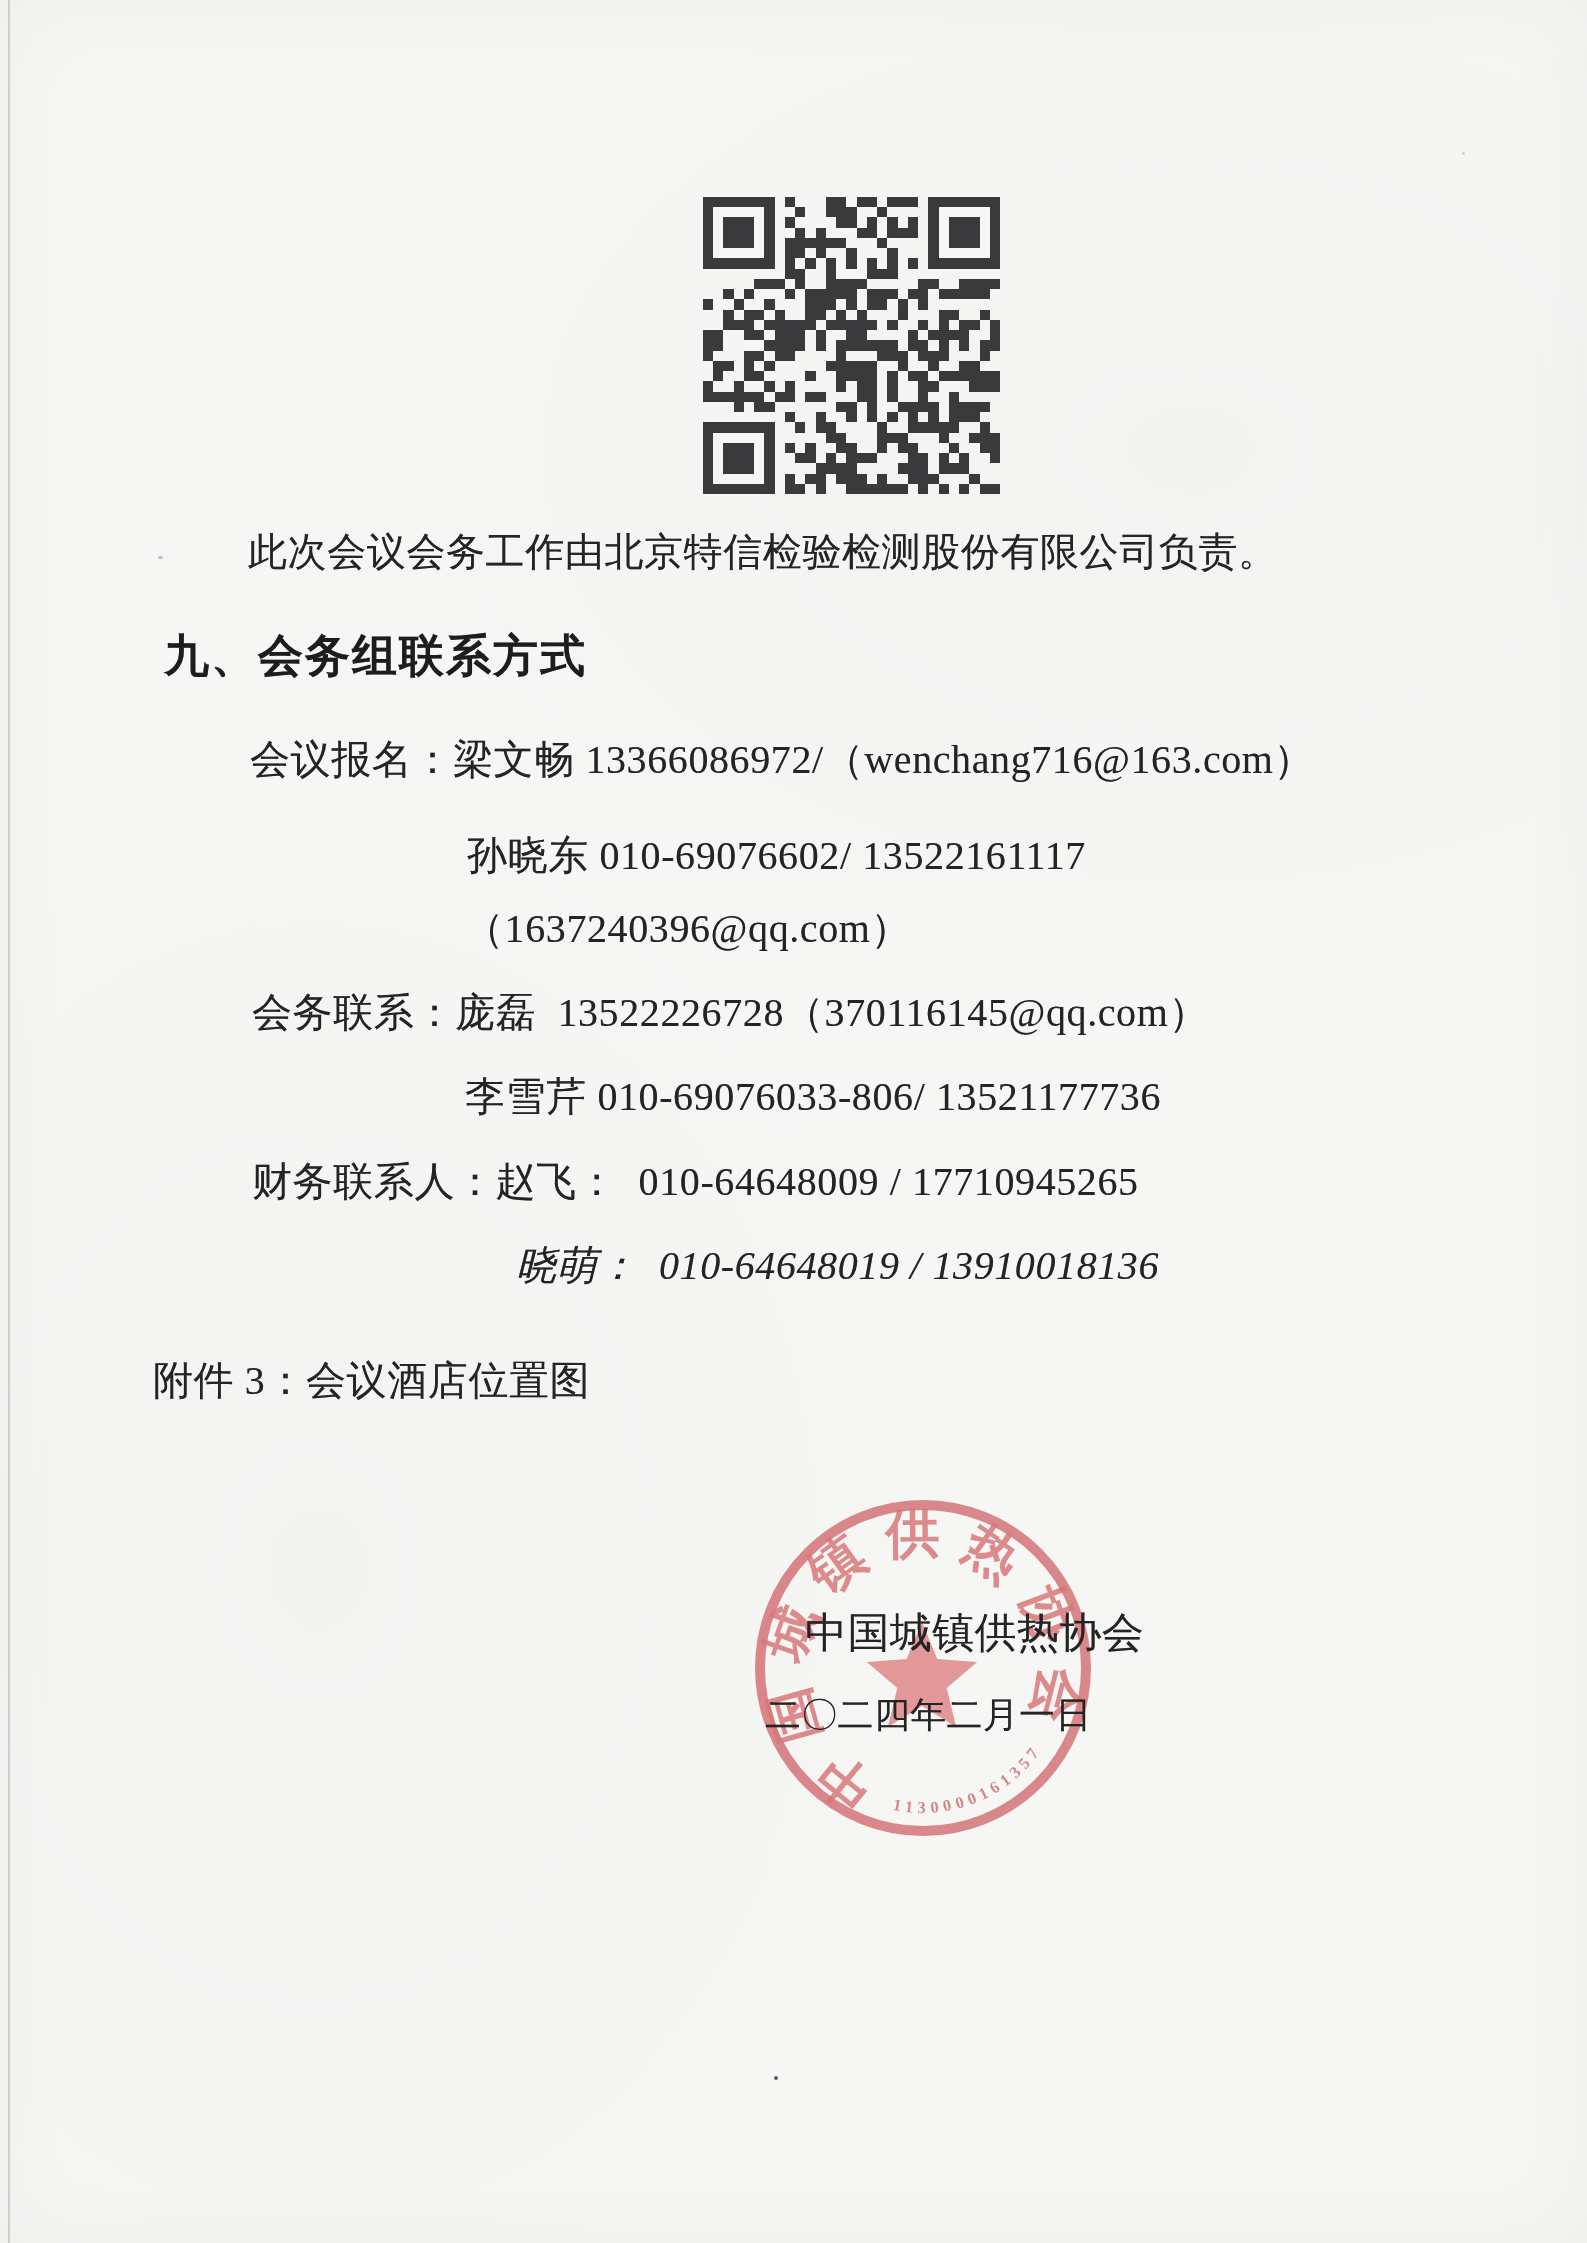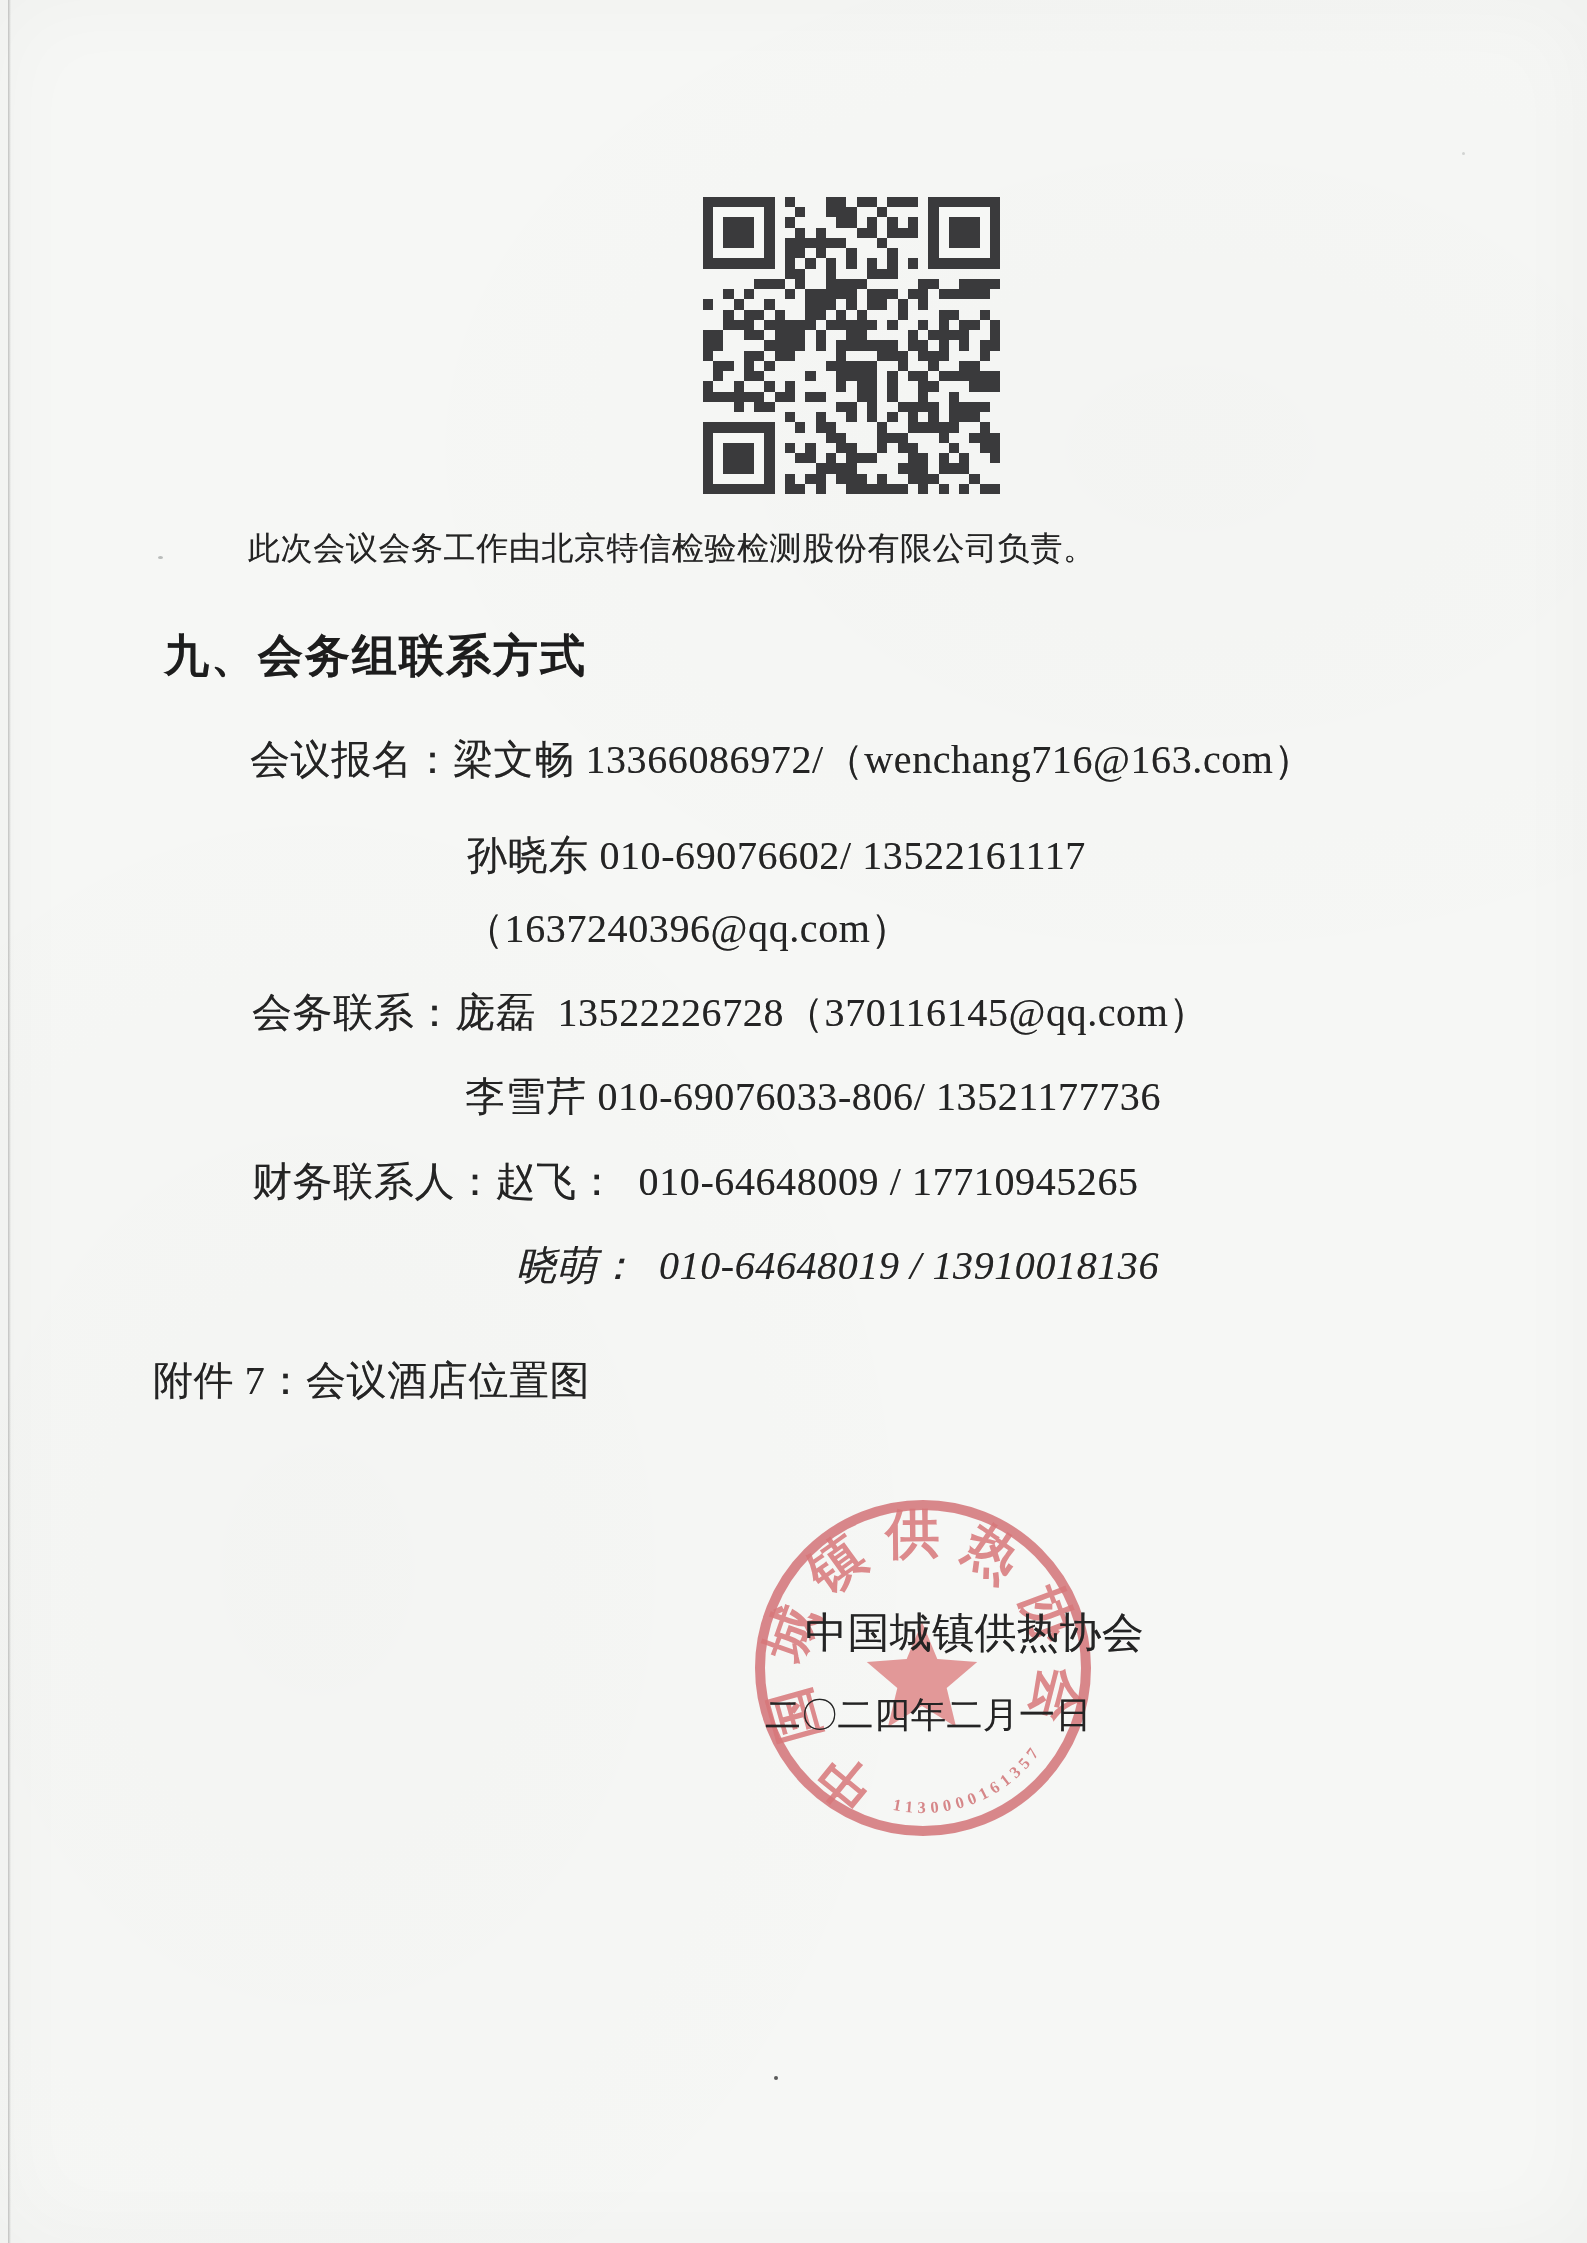--- a/index.html
+++ b/index.html
@@ -31,21 +31,21 @@
   .qr svg{width:100%;height:100%;shape-rendering:crispEdges;}
 
   .line{
     position:absolute;
     font-size:40px;line-height:1.25;
     letter-spacing:0.6px;
     white-space:pre;
     color:#242424;
     text-shadow:0 0 0.6px rgba(30,30,30,0.45);
   }
-  .intro{left:248px;top:528px;font-size:32px;}
+  .intro{left:248px;top:528px;font-size:39px;}
   .heading{
     left:164px;top:628px;
     font-size:45px;font-weight:700;
     font-family:"Liberation Sans","DejaVu Sans",sans-serif;
     letter-spacing:2px;color:#1d1d1d;
   }
   .c0{left:250px;top:735px;}
   .c1{left:467px;top:819px;margin-top:12px;}
   .c2{left:464px;top:904px;}
   .c3{left:252px;top:988px;}
@@ -424,21 +424,21 @@
   <div class="line heading">九、会务组联系方式</div>
 
   <div class="line c0">会议报名：梁文畅 13366086972/（wenchang716@163.com）</div>
   <div class="line c1">孙晓东 010-69076602/ 13522161117</div>
   <div class="line c2">（1637240396@qq.com）</div>
   <div class="line c3">会务联系：庞磊  13522226728（370116145@qq.com）</div>
   <div class="line c4">李雪芹 010-69076033-806/ 13521177736</div>
   <div class="line c5">财务联系人：赵飞：  010-64648009 / 17710945265</div>
   <div class="line c6">晓萌：  010-64648019 / 13910018136</div>
 
-  <div class="line attachment">附件 7：会议酒店位置图</div>
+  <div class="line attachment">附件 3：会议酒店位置图</div>
 
   <svg class="seal" viewBox="0 0 340 340" xmlns="http://www.w3.org/2000/svg">
     <defs>
       <path id="arcName" d="M 129.6 282.9 A 118 118 0 1 1 272.2 231" fill="none"></path>
       <path id="arcCode" d="M 135.4 310.7 A 143 143 0 0 0 295.1 241.3" fill="none"></path>
     </defs>
     <g opacity="0.9">
       <circle cx="170" cy="170" r="163" fill="none" stroke="#d06a6e" stroke-width="10" opacity="0.88"></circle>
       <polygon points="169,124 184.3,161 224.2,164.1 193.7,190 203.1,228.9 169,208 134.9,228.9 144.3,190 113.8,164.1 153.7,161" fill="#dd8486" opacity="0.92"></polygon>
       <text font-size="54" fill="#d4696c" letter-spacing="18" opacity="0.85">

